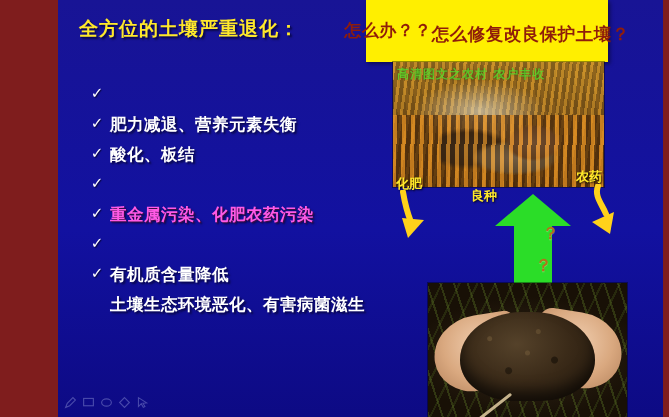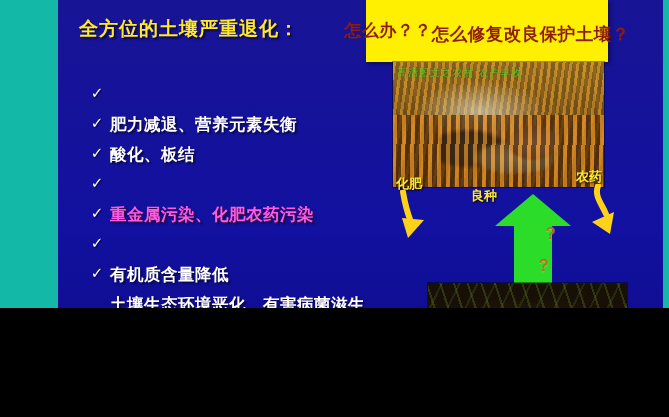--- a/index.html
+++ b/index.html
@@ -1,18 +1,18 @@
 <!DOCTYPE html>
 <html><head>
 <meta charset="utf-8">
 <style>
   html,body{margin:0;padding:0;background:#000;}
   body{width:669px;height:417px;overflow:hidden;font-family:"DejaVu Sans","Liberation Sans",sans-serif;}
 
-  #screen{position:relative;width:669px;height:308px;background:#14b8a6;overflow:hidden;}
+  #screen{position:relative;width:669px;height:417px;background:#7f1d1d;overflow:hidden;}
 
   
   #slide{
     position:absolute;left:58px;top:0;width:605px;height:417px;
     background:#14119c;
     background:linear-gradient(180deg,#181495 0%,#1211a0 55%,#0d0a84 100%);
     overflow:hidden;
   }
 
   
@@ -82,21 +82,21 @@
   }
   .pt-figure{
     position:absolute;left:22%;top:48%;width:62%;height:46%;
     background:
       radial-gradient(ellipse 30% 46% at 72% 36%, #c8a183 0%, #9a6f50 58%, rgba(0,0,0,0) 70%),
       radial-gradient(ellipse 44% 40% at 58% 62%, #cfd3c2 0%, #8d9380 60%, rgba(0,0,0,0) 75%),
       radial-gradient(ellipse 42% 46% at 22% 46%, #22303a 0%, #141d24 60%, rgba(0,0,0,0) 78%);
   }
   .pt-green{
     position:absolute;left:4px;top:4px;
-    font-size:10px;font-weight:normal;color:#49e22a;letter-spacing:1px;
+    font-size:12px;font-weight:bold;color:#49e22a;letter-spacing:1px;
     opacity:.72;white-space:nowrap;
     text-shadow:0 0 2px rgba(0,0,0,.5);
   }
 
   
   .plabel{
     position:absolute;font-size:13px;font-weight:bold;color:#ffe92a;
     white-space:nowrap;text-shadow:1px 1px 2px rgba(0,0,0,.85);
   }
   .lbl-liang{left:413px;top:150px;margin-top:37px;}

